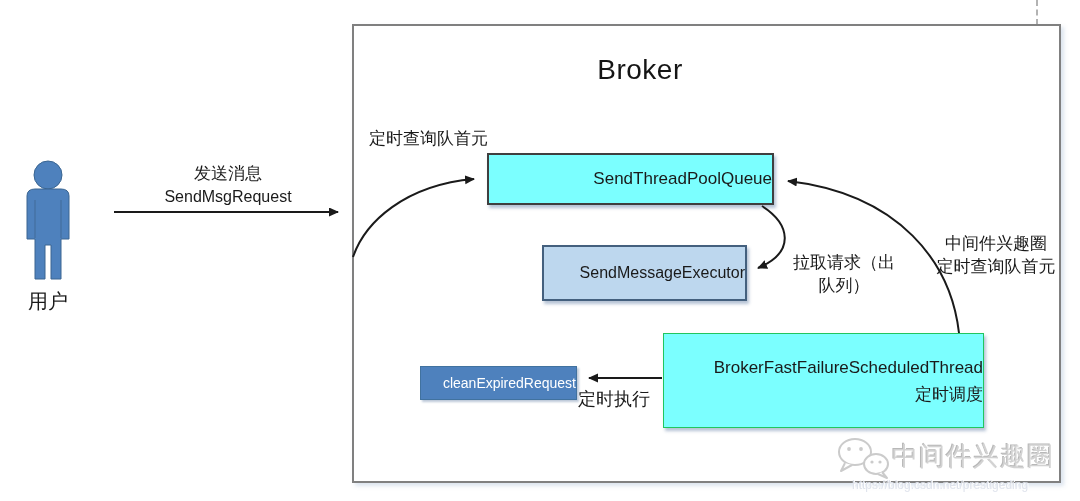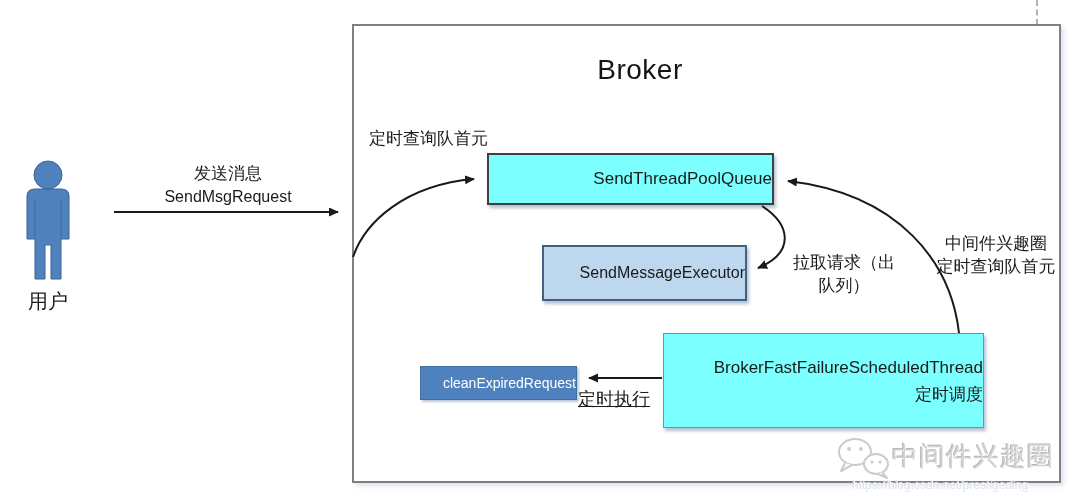--- a/index.html
+++ b/index.html
@@ -58,21 +58,21 @@
     font-size:14px;
   }
 
   
   .edge-label{z-index:4;color:#1a1a1a;}
   .lbl-send{left:128px;top:162px;width:200px;text-align:center;font-size:17px;line-height:23px;}
   .lbl-send .en{font-size:16px;}
   .lbl-enqueue{left:369px;top:127px;font-size:17px;}
   .lbl-dequeue{left:788px;top:251px;width:112px;text-align:center;font-size:17px;line-height:23px;}
   .lbl-poll{left:928px;top:232px;width:136px;text-align:center;font-size:17px;line-height:23px;}
-  .lbl-timer{left:578px;top:387px;font-size:18px;text-decoration:underline;}
+  .lbl-timer{left:578px;top:387px;font-size:18px;}
 
   
   .user-icon{left:16px;top:160px;z-index:2;}
   .user-label{left:0px;top:288px;width:96px;text-align:center;font-size:20px;z-index:2;}
 
   
   .edges-svg{left:0;top:0;z-index:3;pointer-events:none;}
 
   
   .wm-icon{left:836px;top:436px;z-index:5;}

